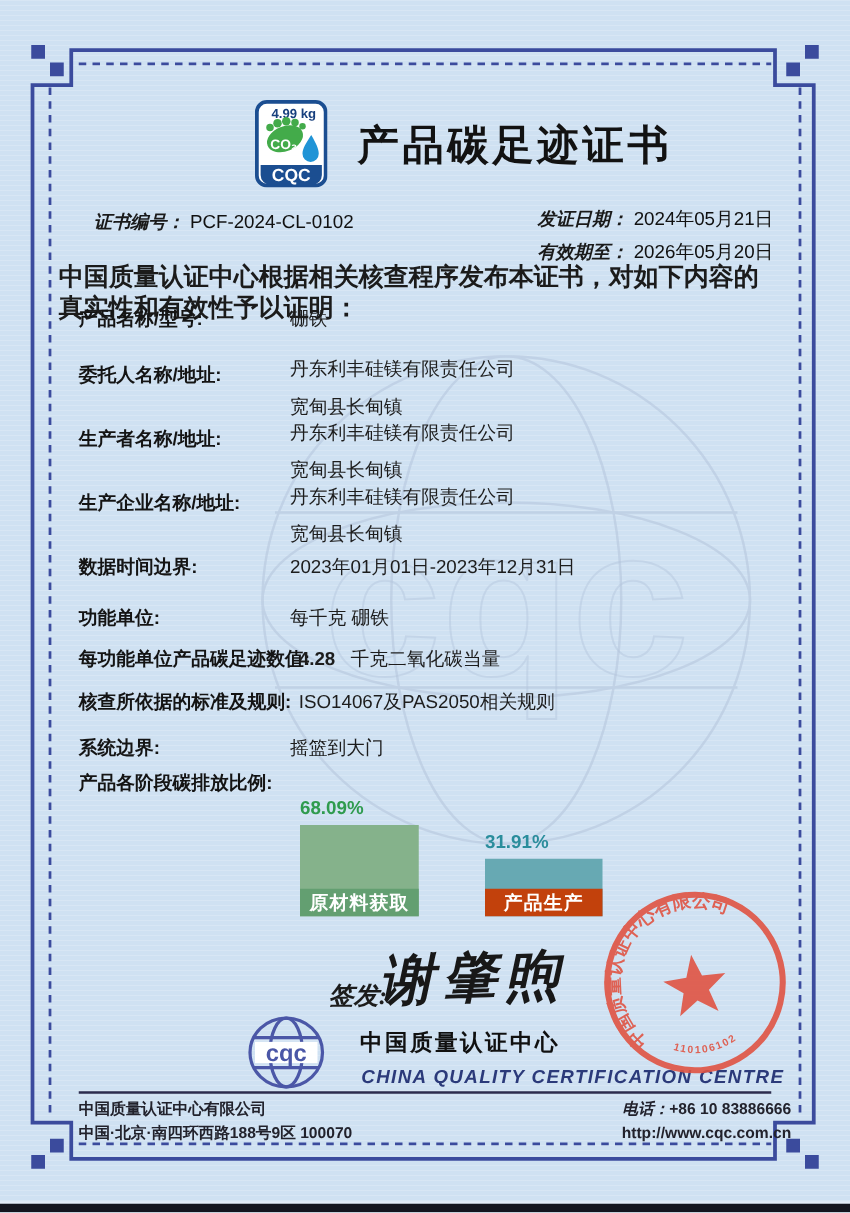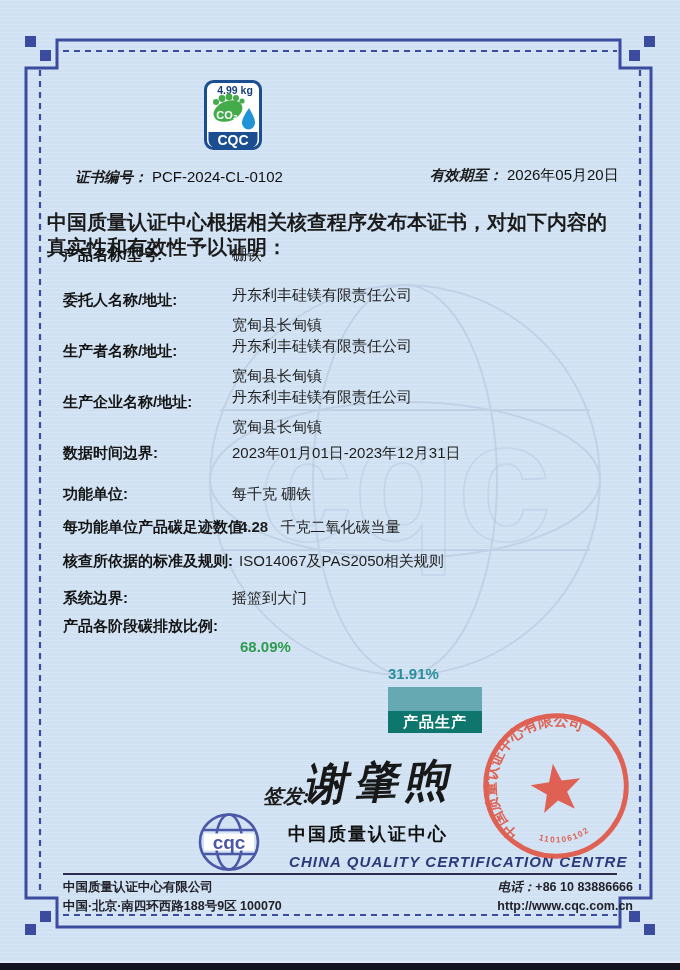--- a/index.html
+++ b/index.html
@@ -91,26 +91,31 @@
       <circle cx="25" cy="17" r="3.4" fill="#43ab4a"></circle>
       <circle cx="32" cy="18" r="3" fill="#43ab4a"></circle>
       <circle cx="38" cy="21" r="2.6" fill="#43ab4a"></circle>
     </g>
     <path d="M45,28 C49,35 51,39 51,43 a6.5,6.5 0 0 1 -13,0 C38,39 41,34 45,28 Z" fill="#2094d6"></path>
     <text x="23" y="39" text-anchor="middle" font-size="11" font-weight="bold" fill="#ffffff" font-family="Liberation Sans, sans-serif">CO₂</text>
     <path d="M4.5,52 h49 v8 a8,8 0 0 1 -8,8 h-33 a8,8 0 0 1 -8,-8 Z" fill="#1b4e91"></path>
     <text x="29" y="65" text-anchor="middle" font-size="14" font-weight="bold" fill="#ffffff" font-family="Liberation Sans, sans-serif">CQC</text>
   </svg>
 
+  <div class="abs page-title" style="left:286px;top:94px;">产品碳足迹证书</div>
 
   <div class="abs" style="left:75px;top:168px;white-space:nowrap;">
     <span class="kai meta-label">证书编号：</span>
     <span class="meta-value">PCF-2024-CL-0102</span>
   </div>
   <div class="abs meta-right" style="left:430px;top:166px;">
+    <div class="row">
+      <span class="kai meta-label">发证日期：</span>
+      <span class="meta-value">2024年05月21日</span>
+    </div>
     <div class="row">
       <span class="kai meta-label">有效期至：</span>
       <span class="meta-value">2026年05月20日</span>
     </div>
   </div>
 
   <div class="abs intro" style="left:47px;top:210px;width:578px;">中国质量认证中心根据相关核查程序发布本证书，对如下内容的真实性和有效性予以证明：</div>
 
   <div class="field-row" style="top:246px;">
     <span class="field-label">产品名称/型号:</span>
@@ -170,23 +175,26 @@
     <span class="field-label">系统边界:</span>
     <div class="field-values">
         <div class="line">摇篮到大门</div>
       </div>
   </div>
   <div class="field-row" style="top:617px;">
     <span class="field-label">产品各阶段碳排放比例:</span>
   </div>
 
   <div class="abs pct" style="left: 240px; width: 95px; bottom: 315px; color: rgb(47, 155, 78);">68.09%</div>
+  <div class="bar" style="left: 240px; width: 95px; bottom: 237px; height: 73px; background: rgb(133, 178, 139);">
+    <div class="bar-strip" style="background: rgb(99, 159, 113);">原材料获取</div>
+  </div>
   <div class="abs pct" style="left: 388px; width: 94px; bottom: 288px; color: rgb(42, 141, 156);">31.91%</div>
   <div class="bar" style="left: 388px; width: 94px; bottom: 237px; height: 46px; background: rgb(103, 169, 179);">
-    <div class="bar-strip" style="background: #0f766e;">产品生产</div>
+    <div class="bar-strip" style="background: #c2410c;">产品生产</div>
   </div>
 
   <div class="abs kai sig-label" style="left:263px;top:783px;">签发:</div>
   <div class="abs sig-name" style="left:303px;top:753px;">谢肇煦</div>
 
   <svg class="abs" style="left:197px;top:811px;" width="64" height="62" viewBox="0 0 64 62">
     <g fill="none" stroke="#4b57a7" stroke-width="2.6">
       <ellipse cx="32" cy="31" rx="29" ry="27.5"></ellipse>
       <ellipse cx="32" cy="31" rx="13" ry="27.5"></ellipse>
       <path d="M6,19 H58 M6,43 H58"></path>

